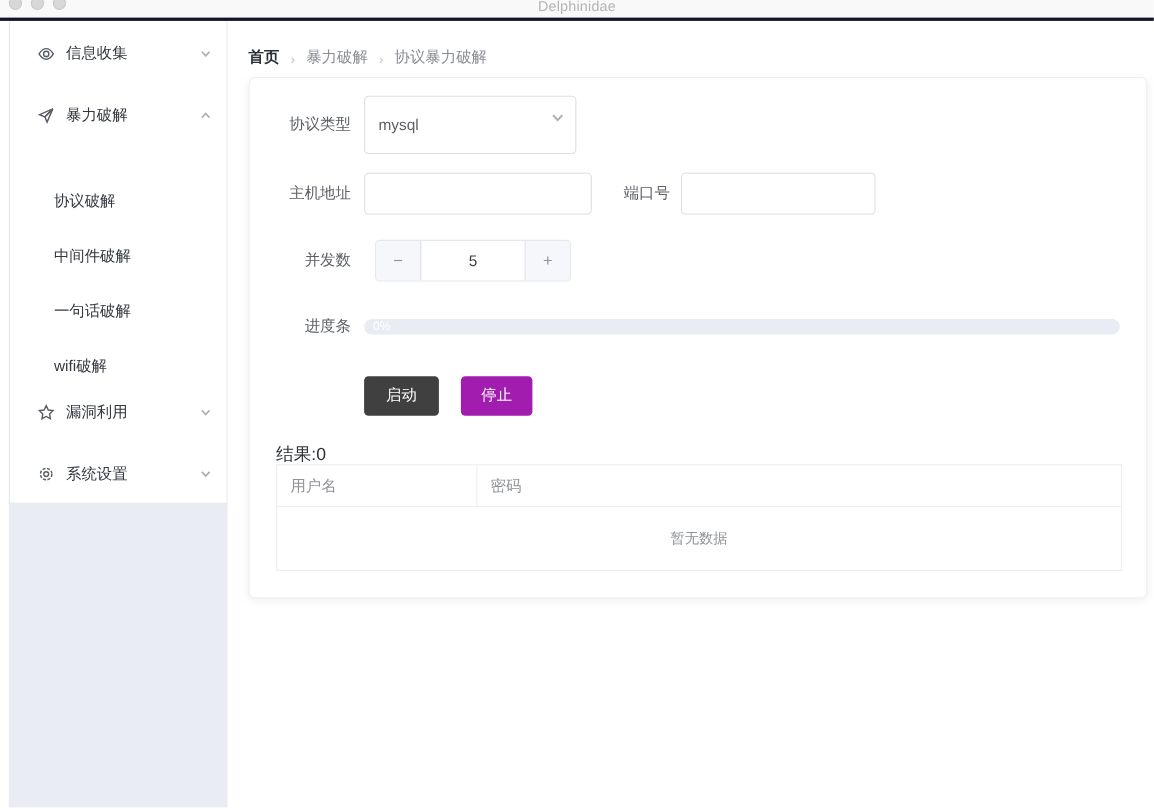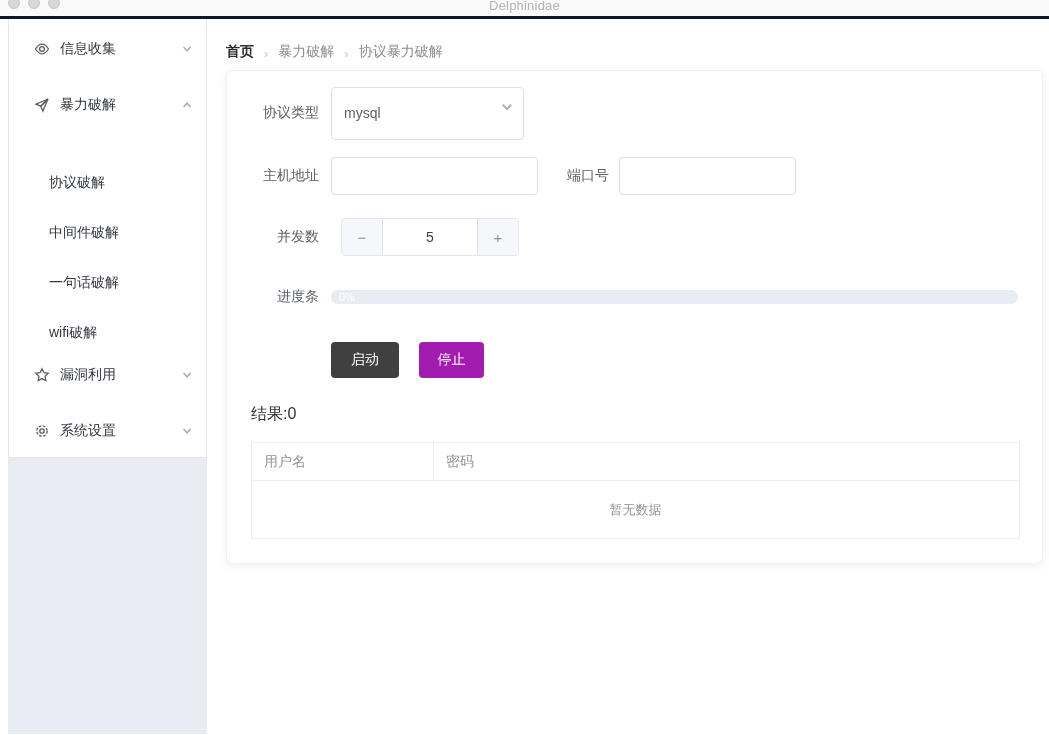--- a/index.html
+++ b/index.html
@@ -69,21 +69,21 @@
     display:flex; align-items:center; padding-left:8px; }
   .progress-text { font-size:11px; color:#fff; line-height:14px; }
 
   .btn { height:36px; border:none; border-radius:4px; font-size:14px; color:#fff; padding:0 20px; cursor:pointer;
     font-family:inherit; }
   .btn-start { width:68px; background:#404040; padding:0; }
   .btn-stop { width:65px; background:#a21caf; padding:0; margin-left:20px; cursor:not-allowed; }
 
   .result-heading { margin-top:27px; font-size:16px; color:#2b2f36; line-height:17px; }
 
-  .result-table { margin-top:20px; width:769px; border-collapse:collapse; table-layout:fixed; }
+  .result-table { width:769px; border-collapse:collapse; table-layout:fixed; }
   .result-table th { width:auto; height:38px; text-align:left; font-weight:normal; font-size:14px; color:#909399;
     padding:0 12px; border:1px solid #ebeef5; background:#fff; }
   .result-table th:first-child { width:182px; }
   .result-table td.empty-cell { height:58px; text-align:center; font-size:13px; color:#909399;
     border:1px solid #ebeef5; border-top:none; }
 </style>
 </head>
 <body>
 
 <div class="titlebar">

